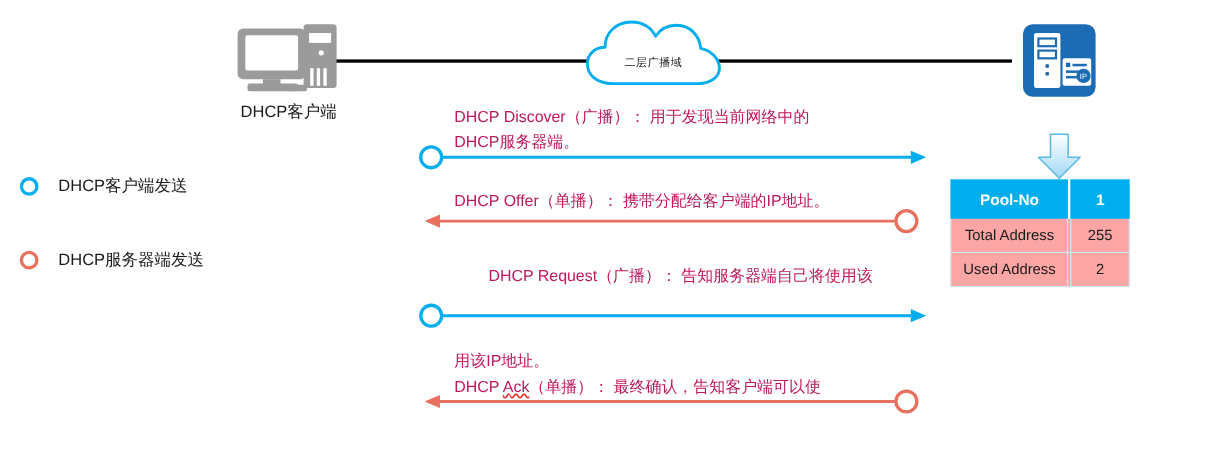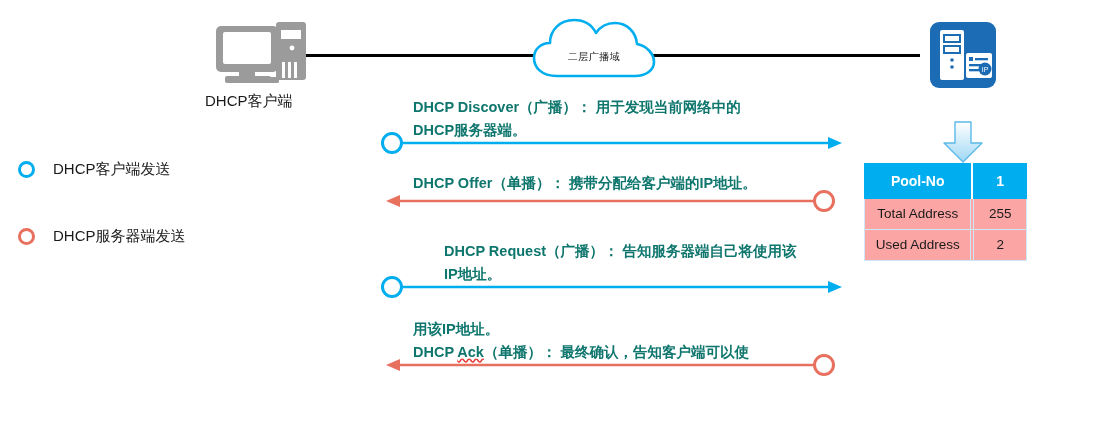--- a/index.html
+++ b/index.html
@@ -28,21 +28,21 @@
     width: 624px;
     height: 3px;
     background: #000000;
   }
 
   #client-node {
     position: absolute;
     left: 205px;
     top: 20px;
     width: 115px;
-    text-align: left;
+    text-align: center;
   }
   #client-icon { display:block; margin: 0 auto; }
   .node-label {
     font-size: 15px;
     color: #1a1a1a;
     margin-top: 6px;
     white-space: nowrap;
   }
 
   #cloud-node {
@@ -142,22 +142,21 @@
   }
 
   
   .msg { position: absolute; left: 380px; width: 470px; }
   .msg-text {
     position: absolute;
     left: 33px;
     width: 430px;
     font-size: 14.5px;
     line-height: 23px;
-    color: #0f766e;
-    font-weight: bold;
+    color: #be185d;
   }
   .msg-text.spell {
     
   }
   .spell-underline {
     text-decoration: underline;
     text-decoration-color: #e53935;
     text-decoration-style: wavy;
     text-decoration-skip-ink: none;
   }
@@ -301,21 +300,20 @@
     <svg class="msg-arrow" viewBox="0 0 470 26">
       <circle cx="444" cy="13" r="9.5" fill="#ffffff" stroke="#E8705F" stroke-width="3"></circle>
       <line x1="434" y1="13" x2="18" y2="13" stroke="#E8705F" stroke-width="2.6"></line>
       <path d="M20 7 L6 13 L20 19 Z" fill="#E8705F"></path>
     </svg>
   </div>
 
   <div class="msg" id="msg-3">
     <div class="msg-text">
       <div>DHCP Request（广播）： 告知服务器端自己将使用该</div>
-      <div>IP地址。</div>
     </div>
     <svg class="msg-arrow" viewBox="0 0 470 26">
       <circle cx="12" cy="13" r="9.5" fill="#ffffff" stroke="#00AEEF" stroke-width="3"></circle>
       <line x1="22" y1="13" x2="450" y2="13" stroke="#00AEEF" stroke-width="2.6"></line>
       <path d="M448 7 L462 13 L448 19 Z" fill="#00AEEF"></path>
     </svg>
   </div>
 
   <div class="msg" id="msg-4">
     <div class="msg-text spell">

